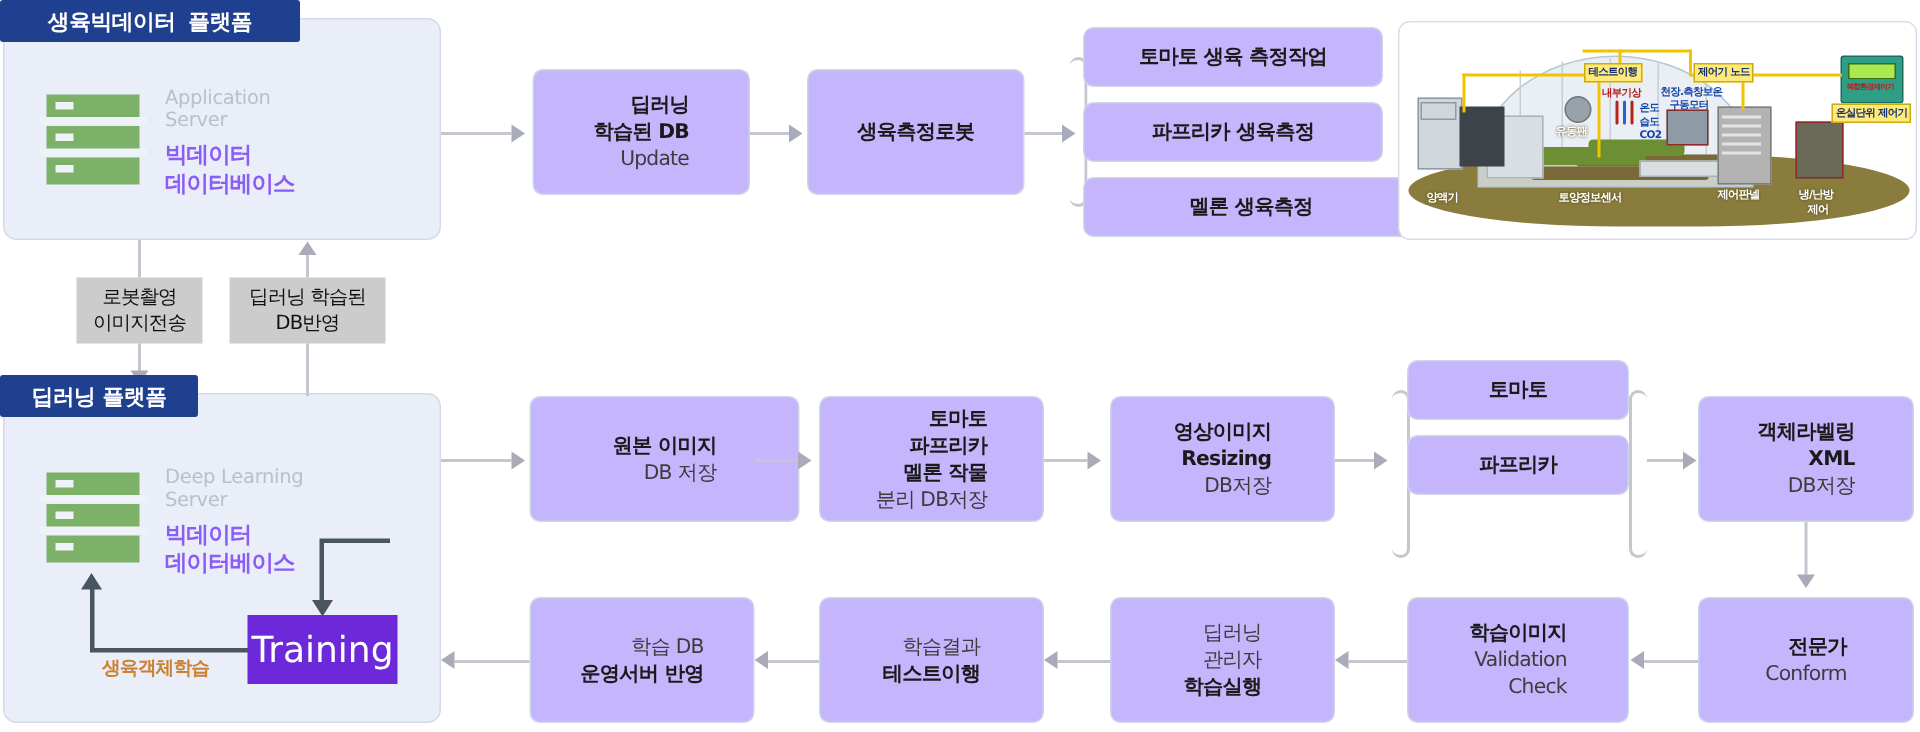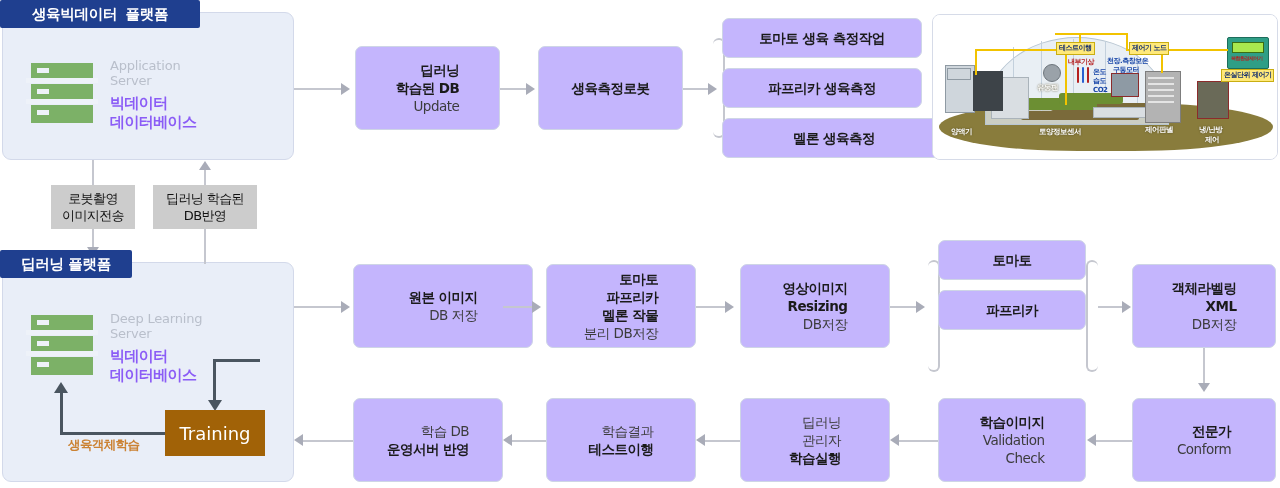--- a/index.html
+++ b/index.html
@@ -62,23 +62,23 @@
     font-size:13px;
     line-height:17px;
     letter-spacing:-0.6px;
     display:flex;align-items:center;justify-content:center;
     text-align:center;
     z-index:5;
   }
 
   
   .training{
-    background:#a16207;
+    background:#6d28d9;
     color:#ffffff;
-    font-size:18px;
+    font-size:24px;
     font-weight:normal;
     display:flex;align-items:center;justify-content:center;
     letter-spacing:0px;
     z-index:4;
   }
   .train-caption{
     color:#cb8233;font-size:12.5px;font-weight:bold;letter-spacing:-0.6px;
   }
 
   

